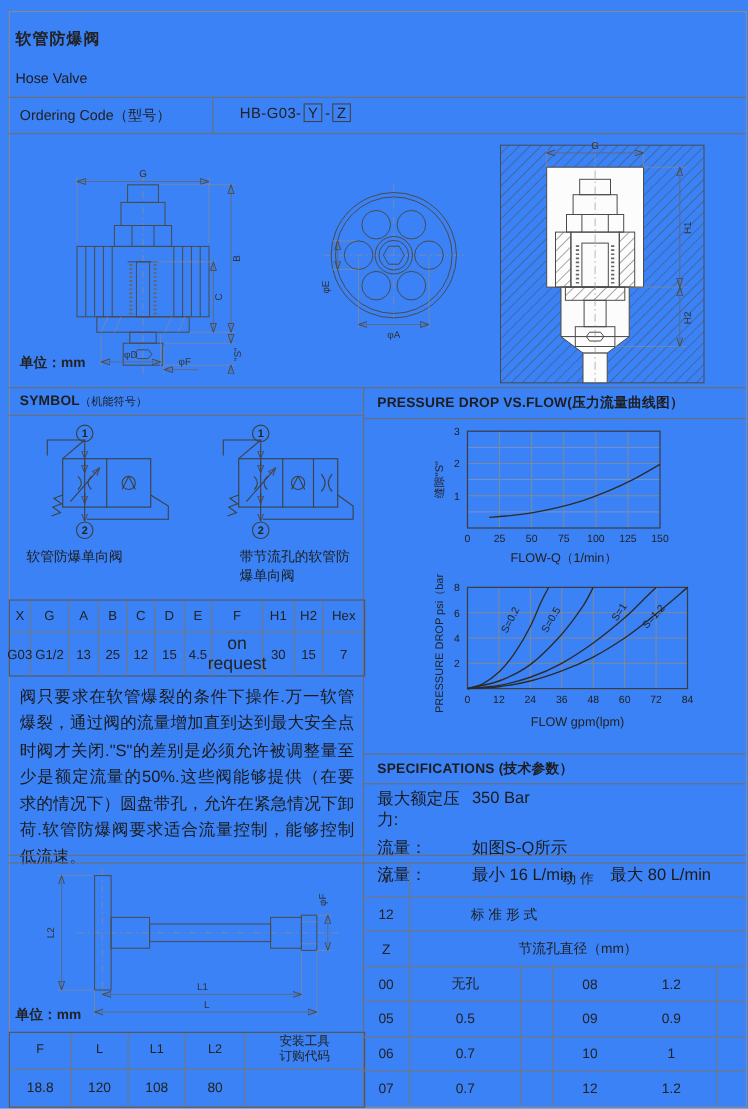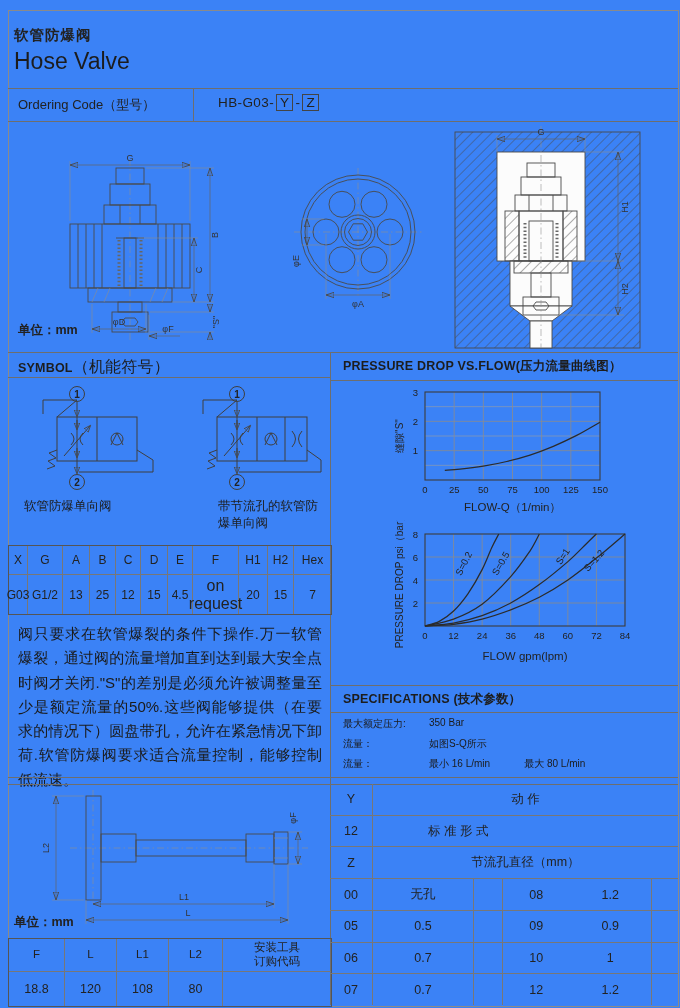--- a/index.html
+++ b/index.html
@@ -4,26 +4,26 @@
 <style>
   html,body{margin:0;padding:0;background:#e8e8e8}
   .page{position:relative;width:680px;height:1008px;background:#3b82f6;
         font-family:"Liberation Sans","DejaVu Sans",sans-serif;color:#222;overflow:hidden}
   .abs{position:absolute}
   .frame{position:absolute;left:8px;top:10px;width:669px;height:995px;border:1px solid #8a8a8a}
   .hline{position:absolute;height:1px;background:#6e6e6e}
   .vline{position:absolute;width:1px;background:#6e6e6e}
   .title-block{position:absolute;left:14px;top:26px}
   .title-zh{font-size:14.5px;font-weight:700;letter-spacing:1px}
-  .title-en{font-size:23px;font-weight:400;margin-top:3px;color:#1c1c1c}
+  .title-en{font-size:13px;font-weight:400;margin-top:18px;color:#1c1c1c}
   .ordering-label{position:absolute;left:18px;top:96px;font-size:13px}
   .ordering-code{position:absolute;left:218px;top:94px;font-size:13.5px;letter-spacing:.4px}
   .codebox{display:inline-block;border:1px solid #444;padding:0 3px;margin:0 2px;line-height:15px}
   .sec-title{position:absolute;font-size:12.5px;font-weight:700;letter-spacing:.2px;color:#1d1d1d}
-  .sec-title .sub{font-size:16px;font-weight:400}
+  .sec-title .sub{font-size:10px;font-weight:400}
   .unit-label{position:absolute;font-size:12.5px;font-weight:700}
   .caption{position:absolute;font-size:12.5px;line-height:1.35;color:#1d1d1d}
   .desc{position:absolute;left:18px;top:622px;width:304px;font-size:15px;line-height:1.62;
         text-align:justify;color:#1b1b1b}
   
   .dwg line,.dwg rect,.dwg path,.dwg polyline,.dwg polygon,.dwg circle{stroke:#4a4a4a;stroke-width:.9;fill:none}
   .dwg .cl{stroke:#909090;stroke-width:.6;stroke-dasharray:7 3 1.5 3}
   .dwg .ext,.dwg .thin{stroke:#8d8d8d;stroke-width:.6}
   .dwg .dim{stroke:#666;stroke-width:.7}
   .dwg .dots{stroke:#666;stroke-width:3;stroke-dasharray:1.5 2.2}
@@ -52,21 +52,21 @@
   .orow{flex:1;display:grid;border-bottom:1px solid #777}
   .orow:last-child{border-bottom:none}
   .orow.span{grid-template-columns:43px 1fr}
   .orow.split{grid-template-columns:43px 101px 29px 149px 1fr}
   .orow .cell{border-bottom:none;border-right:1px solid #777}
   .orow .cell:last-child{border-right:none}
   .oc4{padding:0}
   .oc4 span{flex:1;text-align:center}
   .oc4 span:first-child{flex:0 0 45%}
   .leftpad{justify-content:flex-start;padding-left:55px}
-  #spec-rows{position:absolute;left:343px;top:717px;width:330px;font-size:10px;
+  #spec-rows{position:absolute;left:343px;top:717px;width:330px;font-size:15px;
      display:flex;flex-direction:column;gap:6px;color:#1b1b1b}
   .specrow{display:flex}
   .speclabel{width:86px}
   .specv2{margin-left:34px}
   svg.chart text{font-family:"Liberation Sans","DejaVu Sans",sans-serif}
 </style>
 </head>
 <body>
 
 <div class="page">
@@ -291,21 +291,21 @@
       <div class="cell hdr">H2</div>
       <div class="cell hdr">Hex</div>
       <div class="cell val">G03</div>
       <div class="cell val">G1/2</div>
       <div class="cell val">13</div>
       <div class="cell val">25</div>
       <div class="cell val">12</div>
       <div class="cell val">15</div>
       <div class="cell val">4.5</div>
       <div class="cell val small">on request</div>
-      <div class="cell val">20</div>
+      <div class="cell val">30</div>
       <div class="cell val">15</div>
       <div class="cell val">7</div>
     </div>
 
   <div class="desc">阀只要求在软管爆裂的条件下操作.万一软管爆裂，通过阀的流量增加直到达到最大安全点时阀才关闭."S"的差别是必须允许被调整量至少是额定流量的50%.这些阀能够提供（在要求的情况下）圆盘带孔，允许在紧急情况下卸荷.软管防爆阀要求适合流量控制，能够控制低流速。</div>
 
   <div class="sec-title" style="left:343px;top:358px">PRESSURE DROP VS.FLOW(压力流量曲线图）</div>
   <div class="hline" style="top:380px;left:330px;width:348px"></div>
 
   <svg class="abs chart" style="left:337px;top:386px" width="336" height="132" viewBox="0 0 336 132">

